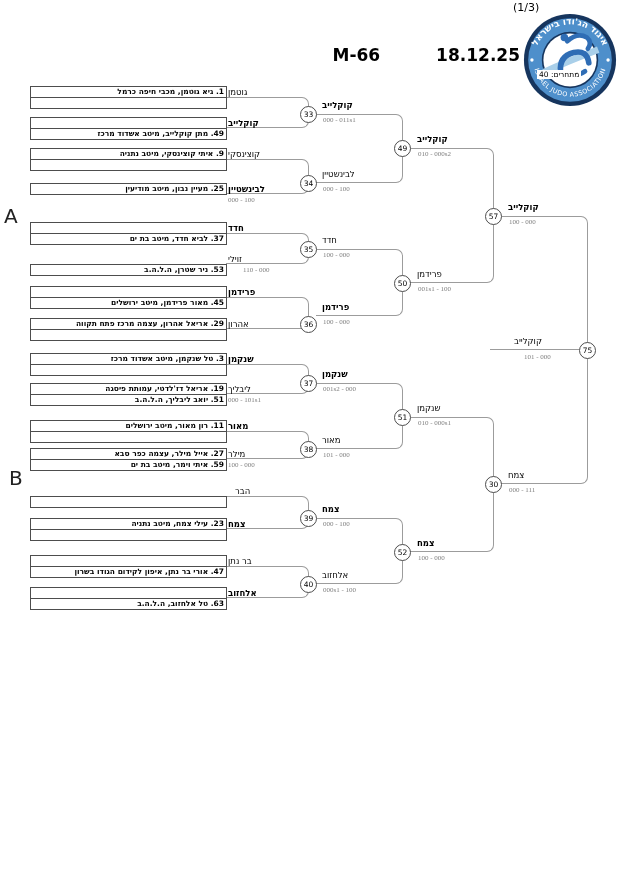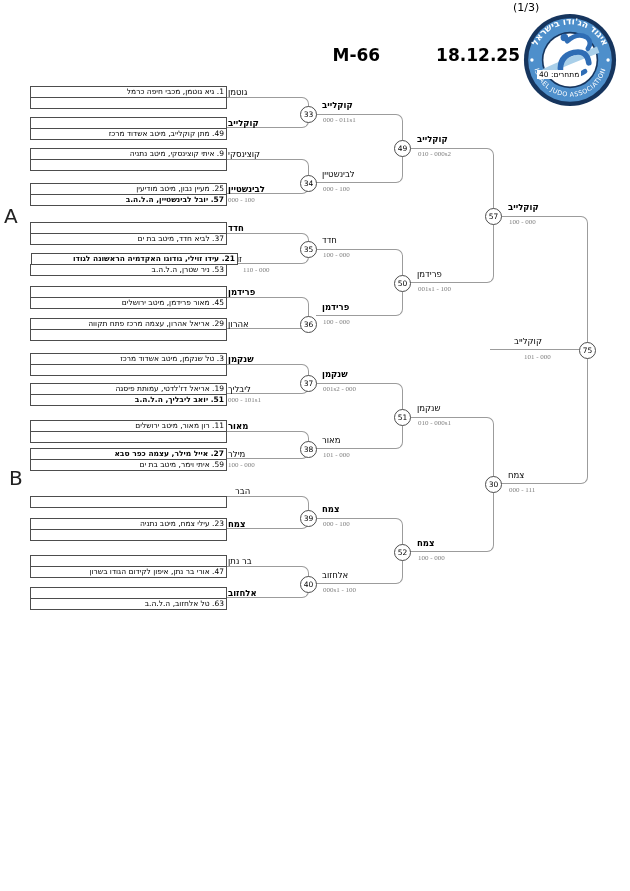--- a/index.html
+++ b/index.html
@@ -4,21 +4,21 @@
 <style>
   html,body{margin:0;padding:0;background:#fff;}
   .page{position:relative;width:630px;height:891px;background:#fff;overflow:hidden;
         font-family:"DejaVu Sans","Liberation Sans",sans-serif;color:#000;}
   .pagenum{position:absolute;left:513px;top:1px;font-size:11px;}
   .titlebar{position:absolute;left:100px;top:45px;width:420px;direction:rtl;
             display:flex;gap:26px;font-size:17px;font-weight:bold;white-space:nowrap;}
   .seclbl{position:absolute;font-size:20px;color:#222;}
   .box{position:absolute;left:30px;width:197px;height:12px;box-sizing:border-box;
        border:1px solid #4d4d4d;background:#fff;z-index:3;font-size:7.5px;line-height:10px;
-       padding:0 2px;direction:rtl;text-align:right;white-space:nowrap;overflow:hidden;}
+       padding:0 2px;direction:rtl;text-align:right;white-space:nowrap;overflow:hidden;font-weight:bold;}
   .box.wide{width:207px;}
   .b{font-weight:bold;}
   .plabel{position:absolute;z-index:2;font-size:8.5px;line-height:10px;direction:rtl;white-space:nowrap;}
   .score{position:absolute;z-index:2;font-size:7px;line-height:9px;color:#7f7f7f;white-space:nowrap;font-family:Liberation Serif, serif;}
   .mlabel{position:absolute;z-index:2;font-size:8.5px;line-height:10px;direction:rtl;white-space:nowrap;}
   .mcircle{position:absolute;width:17px;height:17px;box-sizing:border-box;border:1px solid #4d4d4d;
            border-radius:50%;background:#fff;z-index:4;font-size:7.5px;line-height:15px;text-align:center;}
   .conn{position:absolute;z-index:1;box-sizing:border-box;}
   .conn.t{border-top:1.5px solid #9c9c9c;border-right:1.5px solid #9c9c9c;border-top-right-radius:7px;}
   .conn.bm{border-bottom:1.5px solid #9c9c9c;border-right:1.5px solid #9c9c9c;border-bottom-right-radius:7px;}
@@ -110,30 +110,28 @@
 
   <div class="box" style="top:117px;"></div>
   <div class="box" style="top:128px;">49. מתן קוקלייב, מיטב אשדוד מרכז</div>
   <div class="plabel b" style="left:228px;top:118px;">קוקלייב</div>
 
   <div class="box" style="top:148px;">9. איתי קוצינסקי, מיטב נתניה</div>
   <div class="box" style="top:159px;"></div>
   <div class="plabel" style="left:228px;top:149px;">קוצינסקי</div>
 
   <div class="box" style="top:183px;">25. מעיין נבון, מיטב מודיעין</div>
-  <div class="box b" style="top:194px;">57. יובל לבינשטיין, ה.ל.ה.ב</div>
   <div class="plabel b" style="left:228px;top:184px;">לבינשטיין</div>
   <div class="score" style="left:228px;top:196px;">000 - 100</div>
 
   <div class="box" style="top:222px;"></div>
   <div class="box" style="top:233px;">37. לביא חדד, מיטב בת ים</div>
   <div class="plabel b" style="left:228px;top:223px;">חדד</div>
 
   <div class="plabel" style="left:228px;top:254px;">זוילי</div>
-  <div class="box wide b" style="left:31px;top:253px;">21. עידו זוילי, גודוגו האקדמיה הראשונה לגודו</div>
   <div class="box" style="top:264px;">53. ניר שטרן, ה.ל.ה.ב</div>
   <div class="score" style="left:243px;top:266px;">110 - 000</div>
 
   <div class="box" style="top:286px;"></div>
   <div class="box" style="top:297px;">45. מאור פרידמן, מיטב ירושלים</div>
   <div class="plabel b" style="left:228px;top:287px;">פרידמן</div>
 
   <div class="box" style="top:318px;">29. אריאל אהרון, עצמה מרכז פתח תקווה</div>
   <div class="box" style="top:329px;"></div>
   <div class="plabel" style="left:228px;top:319px;">אהרון</div>

